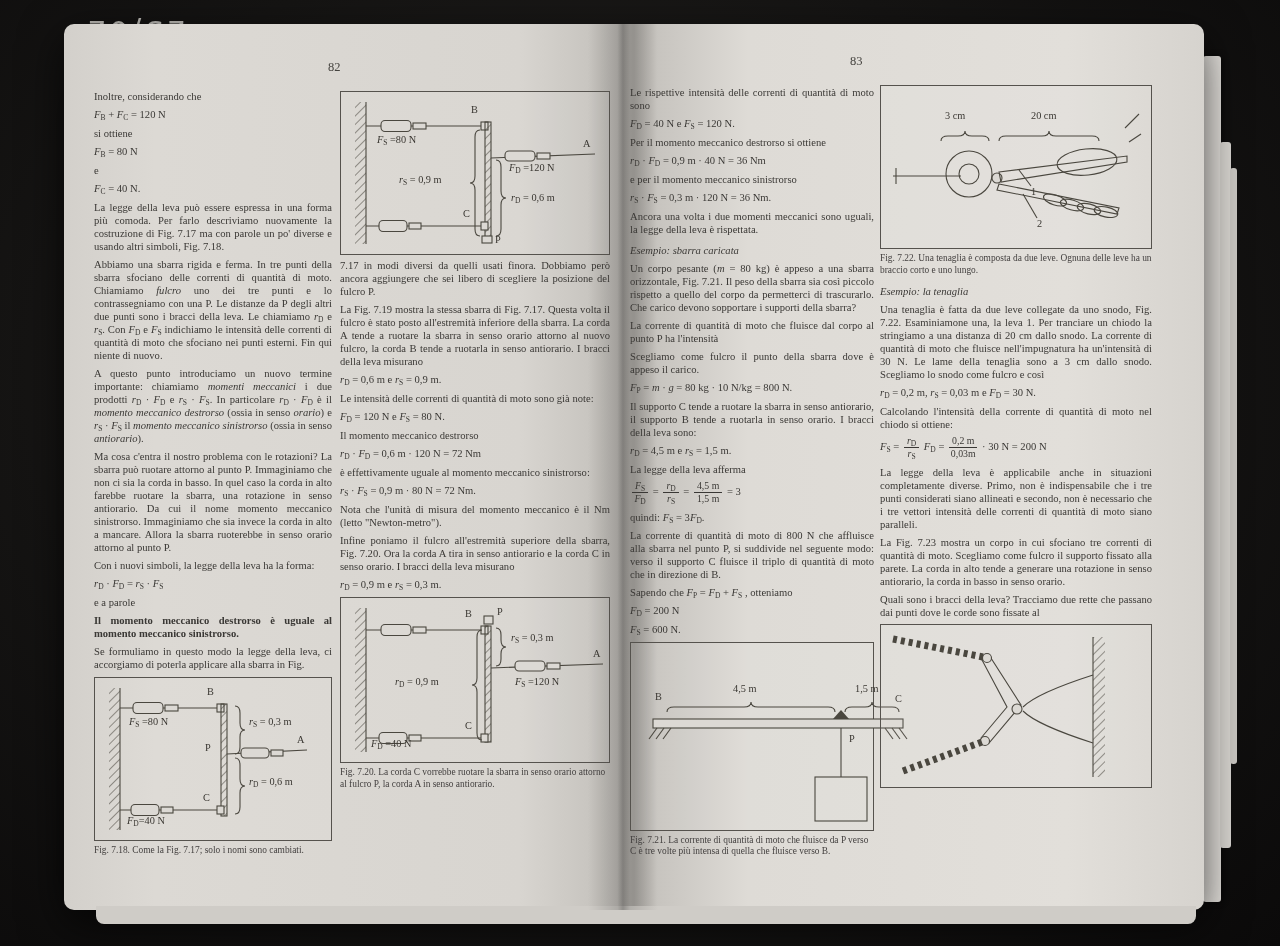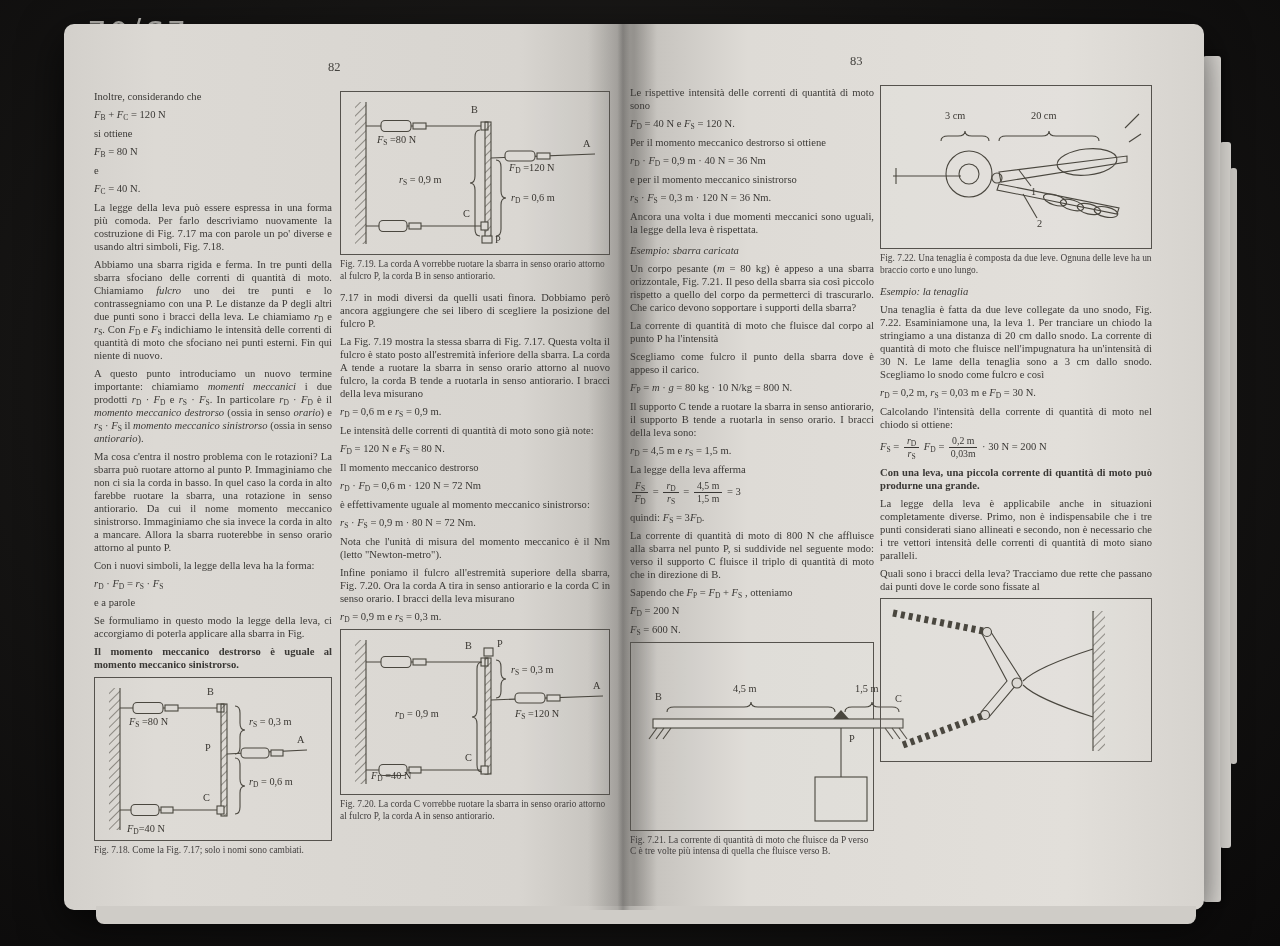--- a/index.html
+++ b/index.html
@@ -75,22 +75,22 @@
     <p class="blk f"><i>F</i><sub>B</sub> = 80 N</p>
     <p class="blk p">e</p>
     <p class="blk f"><i>F</i><sub>C</sub> = 40 N.</p>
     <p class="blk p">La legge della leva può essere espressa in una forma più comoda. Per farlo descriviamo nuovamente la costruzione di Fig. 7.17 ma con parole un po' diverse e usando altri simboli, Fig. 7.18.</p>
     <p class="blk p">Abbiamo una sbarra rigida e ferma. In tre punti della sbarra sfociano delle correnti di quantità di moto. Chiamiamo <i>fulcro</i> uno dei tre punti e lo contrassegniamo con una P. Le distanze da P degli altri due punti sono i bracci della leva. Le chiamiamo <i>r</i><sub>D</sub> e <i>r</i><sub>S</sub>. Con <i>F</i><sub>D</sub> e <i>F</i><sub>S</sub> indichiamo le intensità delle correnti di quantità di moto che sfociano nei punti esterni. Fin qui niente di nuovo.</p>
     <p class="blk p">A questo punto introduciamo un nuovo termine importante: chiamiamo <i>momenti meccanici</i> i due prodotti <i>r</i><sub>D</sub> · <i>F</i><sub>D</sub> e <i>r</i><sub>S</sub> · <i>F</i><sub>S</sub>. In particolare <i>r</i><sub>D</sub> · <i>F</i><sub>D</sub> è il <i>momento meccanico destrorso</i> (ossia in senso <i>orario</i>) e <i>r</i><sub>S</sub> · <i>F</i><sub>S</sub> il <i>momento meccanico sinistrorso</i> (ossia in senso <i>antiorario</i>).</p>
     <p class="blk p">Ma cosa c'entra il nostro problema con le rotazioni? La sbarra può ruotare attorno al punto P. Immaginiamo che non ci sia la corda in basso. In quel caso la corda in alto farebbe ruotare la sbarra, una rotazione in senso antiorario. Da cui il nome momento meccanico sinistrorso. Immaginiamo che sia invece la corda in alto a mancare. Allora la sbarra ruoterebbe in senso orario attorno al punto P.</p>
     <p class="blk p">Con i nuovi simboli, la legge della leva ha la forma:</p>
     <p class="blk f"><i>r</i><sub>D</sub> · <i>F</i><sub>D</sub> = <i>r</i><sub>S</sub> · <i>F</i><sub>S</sub></p>
     <p class="blk p">e a parole</p>
+    <p class="blk b">Il momento meccanico destrorso è uguale al momento meccanico sinistrorso.</p>
     <p class="blk p">Se formuliamo in questo modo la legge della leva, ci accorgiamo di poterla applicare alla sbarra in Fig.</p>
-    <p class="blk b">Il momento meccanico destrorso è uguale al momento meccanico sinistrorso.</p>
 
     <figure class="figbox" style="height:150px;margin-top:6px;">
       <div class="fig-canvas" style="height:150px;">
         <svg width="212" height="150" viewBox="0 0 212 150">
           <rect class="hatchf" x="8" y="4" width="11" height="142"></rect>
           <line x1="19" y1="4" x2="19" y2="146"></line>
           <line x1="19" y1="24" x2="120" y2="24"></line>
           <rect class="fillp" x="32" y="18.5" width="30" height="11" rx="4"></rect>
           <rect class="fillp" x="64" y="21" width="13" height="6"></rect>
           <rect class="fillp" x="116" y="20" width="7" height="8"></rect>
@@ -106,21 +106,21 @@
           <path d="M134 22 Q139 22 139 29 L139 39 Q139 46 144 46 Q139 46 139 53 L139 63 Q139 70 134 70"></path>
           <path d="M134 74 Q139 74 139 81 L139 95 Q139 102 144 102 Q139 102 139 109 L139 123 Q139 130 134 130"></path>
         </svg>
         <span class="fl" style="left:106px;top:2px;">B</span>
         <span class="fl" style="left:28px;top:32px;"><i>F</i><sub>S</sub> =80 N</span>
         <span class="fl" style="left:104px;top:58px;">P</span>
         <span class="fl" style="left:148px;top:32px;"><i>r</i><sub>S</sub> = 0,3 m</span>
         <span class="fl" style="left:196px;top:50px;">A</span>
         <span class="fl" style="left:148px;top:92px;"><i>r</i><sub>D</sub> = 0,6 m</span>
         <span class="fl" style="left:102px;top:108px;">C</span>
-        <span class="fl" style="left:26px;top:139px;"><i>F</i><sub>D</sub>=40 N</span>
+        <span class="fl" style="left:26px;top:131px;"><i>F</i><sub>D</sub>=40 N</span>
       </div>
     </figure>
     <p class="fig-caption">Fig. 7.18. Come la Fig. 7.17; solo i nomi sono cambiati.</p>
   </div>
 
   <div class="col" style="left:340px;top:88px;width:270px;">
     <figure class="figbox" style="height:150px;">
       <div class="fig-canvas" style="height:150px;">
         <svg width="252" height="150" viewBox="0 0 252 150">
           <rect class="hatchf" x="8" y="4" width="11" height="142"></rect>
@@ -145,21 +145,20 @@
         <span class="fl" style="left:124px;top:6px;">B</span>
         <span class="fl" style="left:30px;top:36px;"><i>F</i><sub>S</sub> =80 N</span>
         <span class="fl" style="left:52px;top:76px;"><i>r</i><sub>S</sub> = 0,9 m</span>
         <span class="fl" style="left:236px;top:40px;">A</span>
         <span class="fl" style="left:162px;top:64px;"><i>F</i><sub>D</sub> =120 N</span>
         <span class="fl" style="left:164px;top:94px;"><i>r</i><sub>D</sub> = 0,6 m</span>
         <span class="fl" style="left:116px;top:110px;">C</span>
         <span class="fl" style="left:148px;top:136px;">P</span>
       </div>
     </figure>
-    <p class="fig-caption">Fig. 7.19. La corda A vorrebbe ruotare la sbarra in senso orario attorno al fulcro P, la corda B in senso antiorario.</p>
 
     <p class="blk p">7.17 in modi diversi da quelli usati finora. Dobbiamo però ancora aggiungere che sei libero di scegliere la posizione del fulcro P.</p>
     <p class="blk p">La Fig. 7.19 mostra la stessa sbarra di Fig. 7.17. Questa volta il fulcro è stato posto all'estremità inferiore della sbarra. La corda A tende a ruotare la sbarra in senso orario attorno al nuovo fulcro, la corda B tende a ruotarla in senso antiorario. I bracci della leva misurano</p>
     <p class="blk f"><i>r</i><sub>D</sub> = 0,6 m   e   <i>r</i><sub>S</sub> = 0,9 m.</p>
     <p class="blk p">Le intensità delle correnti di quantità di moto sono già note:</p>
     <p class="blk f"><i>F</i><sub>D</sub> = 120 N   e   <i>F</i><sub>S</sub> = 80 N.</p>
     <p class="blk p">Il momento meccanico destrorso</p>
     <p class="blk f"><i>r</i><sub>D</sub> · <i>F</i><sub>D</sub> = 0,6 m · 120 N = 72 Nm</p>
     <p class="blk p">è effettivamente uguale al momento meccanico sinistrorso:</p>
     <p class="blk f"><i>r</i><sub>S</sub> · <i>F</i><sub>S</sub> = 0,9 m · 80 N = 72 Nm.</p>
@@ -280,22 +279,22 @@
         <span class="fl" style="left:150px;top:126px;">2</span>
       </div>
     </figure>
     <p class="fig-caption">Fig. 7.22. Una tenaglia è composta da due leve. Ognuna delle leve ha un braccio corto e uno lungo.</p>
 
     <p class="blk h"><i>Esempio: la tenaglia</i></p>
     <p class="blk p">Una tenaglia è fatta da due leve collegate da uno snodo, Fig. 7.22. Esaminiamone una, la leva 1. Per tranciare un chiodo la stringiamo a una distanza di 20 cm dallo snodo. La corrente di quantità di moto che fluisce nell'impugnatura ha un'intensità di 30 N. Le lame della tenaglia sono a 3 cm dallo snodo. Scegliamo lo snodo come fulcro e così</p>
     <p class="blk f"><i>r</i><sub>D</sub> = 0,2 m, <i>r</i><sub>S</sub> = 0,03 m e <i>F</i><sub>D</sub> = 30 N.</p>
     <p class="blk p">Calcolando l'intensità della corrente di quantità di moto nel chiodo si ottiene:</p>
     <p class="blk f"><i>F</i><sub>S</sub> = <span class="frac"><span class="fnum"><i>r</i><sub>D</sub></span><span class="fden"><i>r</i><sub>S</sub></span></span> <i>F</i><sub>D</sub> = <span class="frac"><span class="fnum">0,2 m</span><span class="fden">0,03m</span></span> · 30 N = 200 N</p>
-    <p class="blk b">Con una leva, una piccola corrente di quantità di moto può produrne una grande.</p>
     <p class="blk p">La legge della leva è applicabile anche in situazioni completamente diverse. Primo, non è indispensabile che i tre punti considerati siano allineati e secondo, non è necessario che i tre vettori intensità delle correnti di quantità di moto siano paralleli.</p>
+    <p class="blk p">La Fig. 7.23 mostra un corpo in cui sfociano tre correnti di quantità di moto. Scegliamo come fulcro il supporto fissato alla parete. La corda in alto tende a generare una rotazione in senso antiorario, la corda in basso in senso orario.</p>
     <p class="blk p">Quali sono i bracci della leva? Tracciamo due rette che passano dai punti dove le corde sono fissate al</p>
 
     <figure class="figbox" style="height:150px;">
       <div class="fig-canvas" style="height:150px;">
         <svg width="240" height="150" viewBox="0 0 240 150">
           <rect class="hatchf" x="206" y="6" width="12" height="140"></rect>
           <line x1="206" y1="6" x2="206" y2="146"></line>
           <path d="M206 44 Q150 62 136 76"></path>
           <path d="M206 112 Q150 94 136 80"></path>
           <path d="M102 24 L134 74 L102 112 L94 107 L120 76 L95 29 Z"></path>

